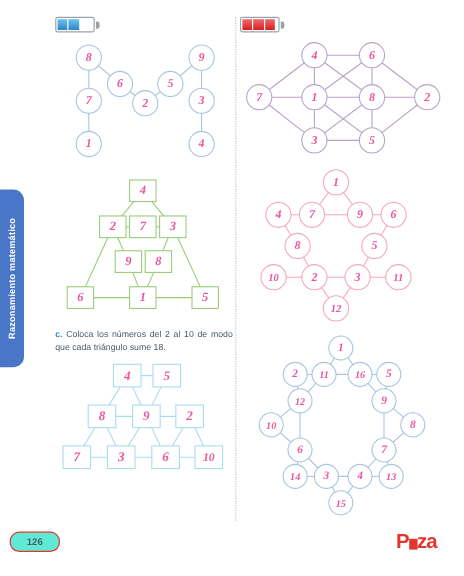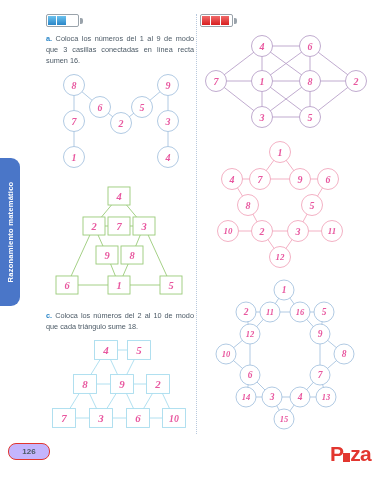--- a/index.html
+++ b/index.html
@@ -48,25 +48,25 @@
   .puzzle{position:relative;margin:2px 0 9px 0;}
   .puzzle svg{display:block;overflow:visible;}
   .node-text{
     font-family:"Liberation Serif",serif;
     font-style:italic;font-weight:bold;
     fill:#e8579f;text-anchor:middle;dominant-baseline:central;
   }
   
   #page-number{
     position:absolute;left:8px;top:443px;width:40px;height:15px;
-    border:1.4px solid #e2362f;border-radius:8px;background:#c4b5fd;
+    border:1.4px solid #e2362f;border-radius:8px;background:#5eead4;
     font-size:8px;font-weight:bold;color:#4c5a66;
     display:flex;align-items:center;justify-content:center;
   }
-  #logo{position:absolute;left:330px;top:442px;font-size:21px;font-weight:bold;
+  #logo{position:absolute;left:330px;top:442px;font-size:17px;font-weight:bold;
         color:#e2362f;font-family:"Liberation Sans",sans-serif;letter-spacing:-.8px;}
   #logo .sq{display:inline-block;width:7px;height:9px;background:#e2362f;
             margin:0 0px;vertical-align:-1px;}
 </style>
 </head>
 <body>
 
 <div id="side-tab">
   <span class="label">Razonamiento matemático</span>
 </div>
@@ -76,24 +76,20 @@
 <div class="col" id="col-left">
 
   <div class="battery bat-blue">
     <div class="body"></div>
       <div class="cap"></div>
     <div class="seg s1"></div>
       <div class="seg s2"></div>
       <div class="seg s3"></div>
   </div>
 
-  <p class="q blue">
-    <span class="bullet">a.</span>
-    <span class="txt">Coloca los números del 1 al 9 de modo que 3 casillas conectadas en línea recta sumen 16.</span>
-  </p>
 
   <div class="puzzle">
     <svg id="svg-left-a" width="150" height="104" viewBox="0 0 150 104">
         <line x1="28" y1="14" x2="28" y2="50" stroke="#a8c4e0" stroke-width="0.9"></line>
         <line x1="28" y1="50" x2="28" y2="86" stroke="#a8c4e0" stroke-width="0.9"></line>
         <line x1="28" y1="14" x2="54" y2="36" stroke="#a8c4e0" stroke-width="0.9"></line>
         <line x1="54" y1="36" x2="75" y2="52" stroke="#a8c4e0" stroke-width="0.9"></line>
         <line x1="75" y1="52" x2="96" y2="36" stroke="#a8c4e0" stroke-width="0.9"></line>
         <line x1="96" y1="36" x2="122" y2="14" stroke="#a8c4e0" stroke-width="0.9"></line>
         <line x1="122" y1="14" x2="122" y2="50" stroke="#a8c4e0" stroke-width="0.9"></line>

